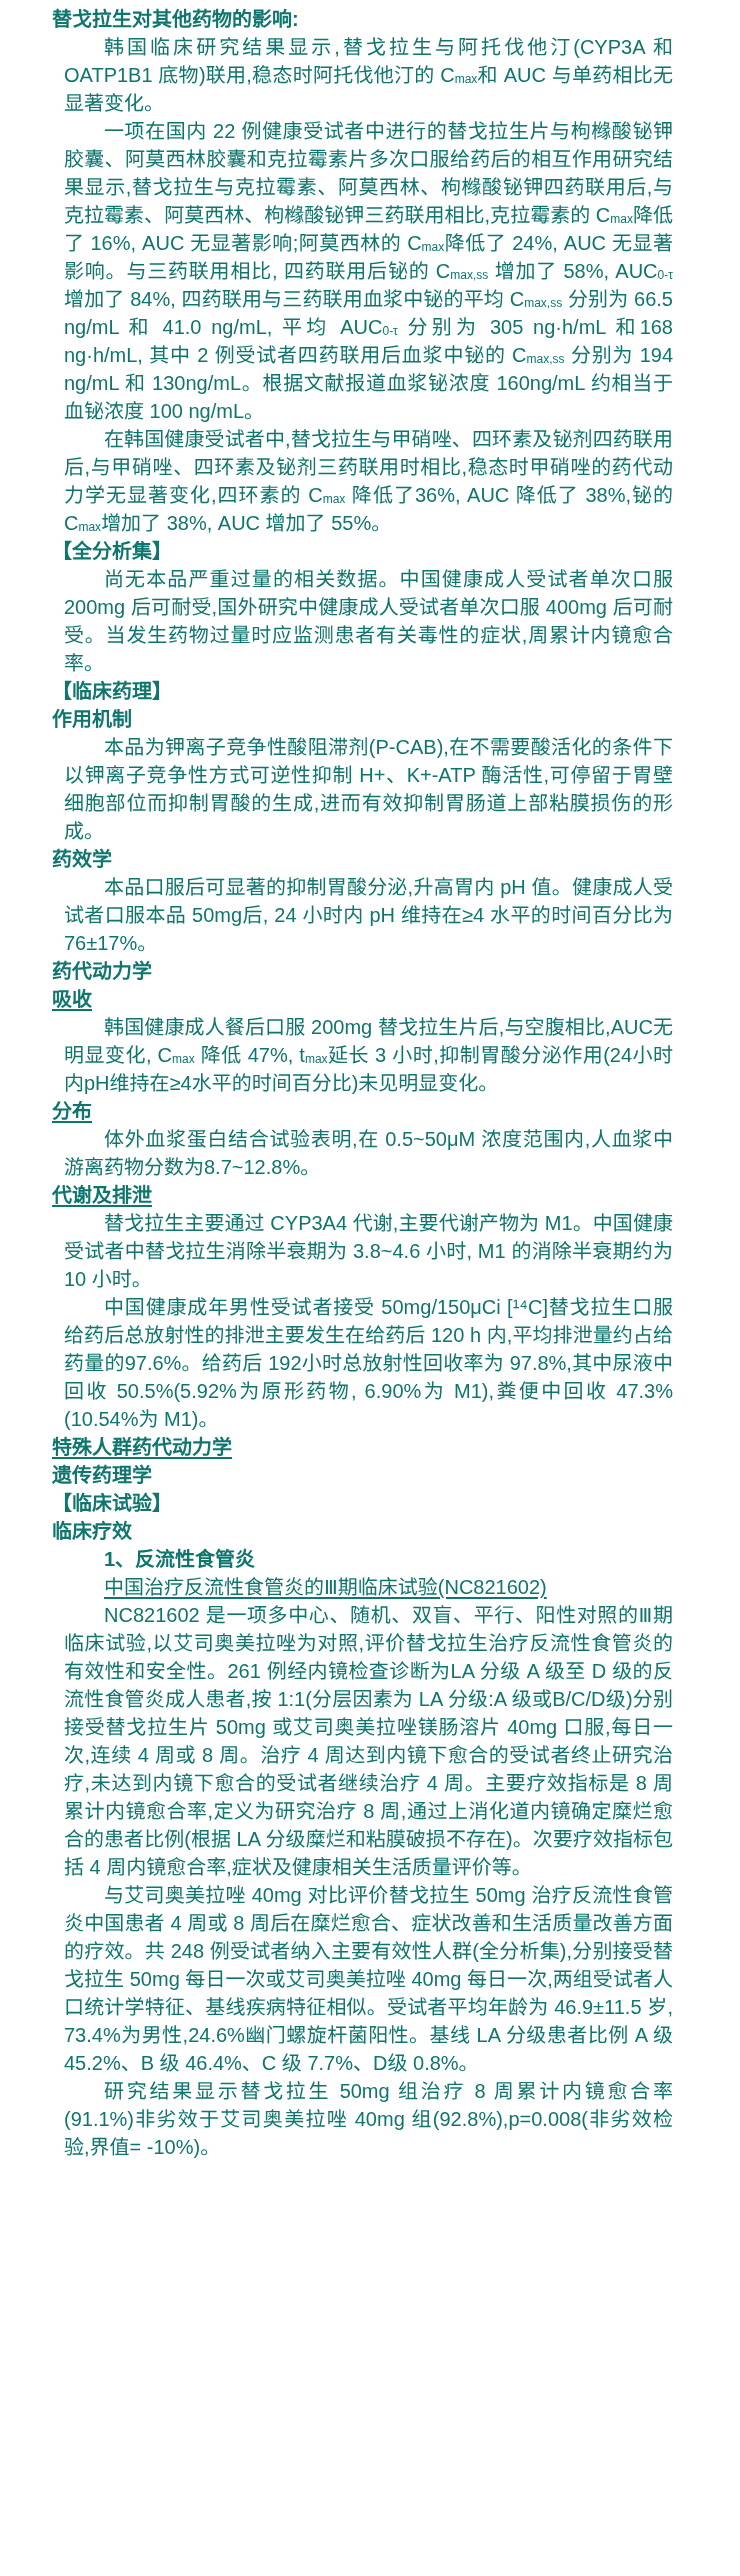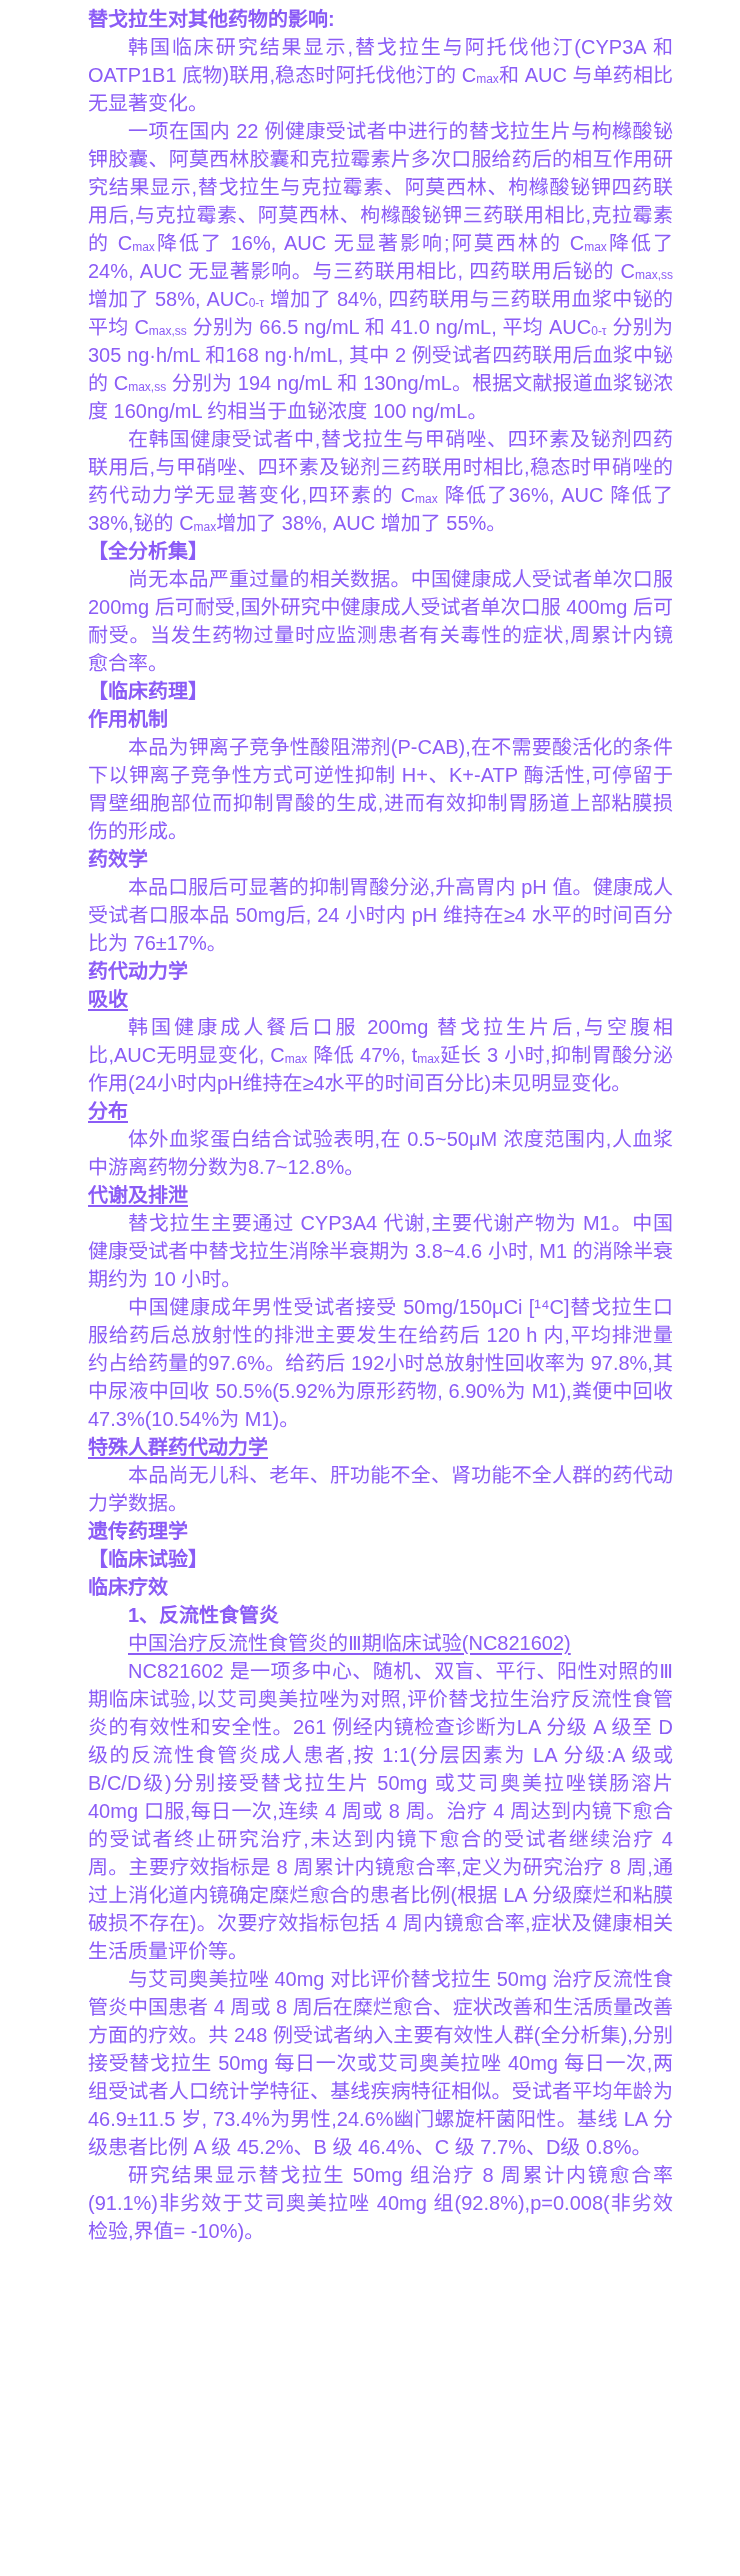--- a/index.html
+++ b/index.html
@@ -3,30 +3,30 @@
 <meta charset="utf-8">
 <style>
   * { margin:0; padding:0; box-sizing:border-box; }
   html, body { background:#ffffff; }
   body {
     width:741px;
     font-family:"Liberation Sans","DejaVu Sans",sans-serif;
     -webkit-font-smoothing:antialiased;
   }
   .doc {
-    padding:5px 68px 12px 88px;
-    color:#8b5cf6;
+    padding:5px 68px 12px 52px;
+    color:#0f766e;
     font-size:20px;
     line-height:28px;
     text-align:justify;
     letter-spacing:0;
   }
   .blk { min-height:28px; }
   .h  { font-weight:700; text-align:left; }
-  .p  { text-indent:2em; }
+  .p  { text-indent:2em;margin-left:12px; }
   .bold { font-weight:700; }
   .u  { text-decoration:underline; text-underline-offset:3.4px; text-decoration-thickness:1.7px; }
   sub {
     font-size:0.60em;
     line-height:0;
     vertical-align:baseline;
     position:relative;
     top:0.12em;
   }
 </style>
@@ -48,21 +48,20 @@
       <div class="blk p">本品口服后可显著的抑制胃酸分泌,升高胃内 pH 值。健康成人受试者口服本品 50mg后, 24 小时内 pH 维持在≥4 水平的时间百分比为 76±17%。</div>
       <div class="blk h">药代动力学</div>
       <div class="blk h u">吸收</div>
       <div class="blk p">韩国健康成人餐后口服 200mg 替戈拉生片后,与空腹相比,AUC无明显变化, C<sub>max</sub> 降低 47%, t<sub>max</sub>延长 3 小时,抑制胃酸分泌作用(24小时内pH维持在≥4水平的时间百分比)未见明显变化。</div>
       <div class="blk h u">分布</div>
       <div class="blk p">体外血浆蛋白结合试验表明,在 0.5~50μM 浓度范围内,人血浆中游离药物分数为8.7~12.8%。</div>
       <div class="blk h u">代谢及排泄</div>
       <div class="blk p">替戈拉生主要通过 CYP3A4 代谢,主要代谢产物为 M1。中国健康受试者中替戈拉生消除半衰期为 3.8~4.6 小时, M1 的消除半衰期约为 10 小时。</div>
       <div class="blk p">中国健康成年男性受试者接受 50mg/150μCi [¹⁴C]替戈拉生口服给药后总放射性的排泄主要发生在给药后 120 h 内,平均排泄量约占给药量的97.6%。给药后 192小时总放射性回收率为 97.8%,其中尿液中回收 50.5%(5.92%为原形药物, 6.90%为 M1),粪便中回收 47.3%(10.54%为 M1)。</div>
       <div class="blk h u">特殊人群药代动力学</div>
-      <div class="blk p">本品尚无儿科、老年、肝功能不全、肾功能不全人群的药代动力学数据。</div>
       <div class="blk h">遗传药理学</div>
       <div class="blk h">【临床试验】</div>
       <div class="blk h">临床疗效</div>
       <div class="blk p bold">1、反流性食管炎</div>
       <div class="blk p u">中国治疗反流性食管炎的Ⅲ期临床试验(NC821602)</div>
       <div class="blk p">NC821602 是一项多中心、随机、双盲、平行、阳性对照的Ⅲ期临床试验,以艾司奥美拉唑为对照,评价替戈拉生治疗反流性食管炎的有效性和安全性。261 例经内镜检查诊断为LA 分级 A 级至 D 级的反流性食管炎成人患者,按 1:1(分层因素为 LA 分级:A 级或B/C/D级)分别接受替戈拉生片 50mg 或艾司奥美拉唑镁肠溶片 40mg 口服,每日一次,连续 4 周或 8 周。治疗 4 周达到内镜下愈合的受试者终止研究治疗,未达到内镜下愈合的受试者继续治疗 4 周。主要疗效指标是 8 周累计内镜愈合率,定义为研究治疗 8 周,通过上消化道内镜确定糜烂愈合的患者比例(根据 LA 分级糜烂和粘膜破损不存在)。次要疗效指标包括 4 周内镜愈合率,症状及健康相关生活质量评价等。</div>
       <div class="blk p">与艾司奥美拉唑 40mg 对比评价替戈拉生 50mg 治疗反流性食管炎中国患者 4 周或 8 周后在糜烂愈合、症状改善和生活质量改善方面的疗效。共 248 例受试者纳入主要有效性人群(全分析集),分别接受替戈拉生 50mg 每日一次或艾司奥美拉唑 40mg 每日一次,两组受试者人口统计学特征、基线疾病特征相似。受试者平均年龄为 46.9±11.5 岁, 73.4%为男性,24.6%幽门螺旋杆菌阳性。基线 LA 分级患者比例 A 级 45.2%、B 级 46.4%、C 级 7.7%、D级 0.8%。</div>
       <div class="blk p">研究结果显示替戈拉生 50mg 组治疗 8 周累计内镜愈合率(91.1%)非劣效于艾司奥美拉唑 40mg 组(92.8%),p=0.008(非劣效检验,界值= -10%)。</div>
     </article>
 </main>

